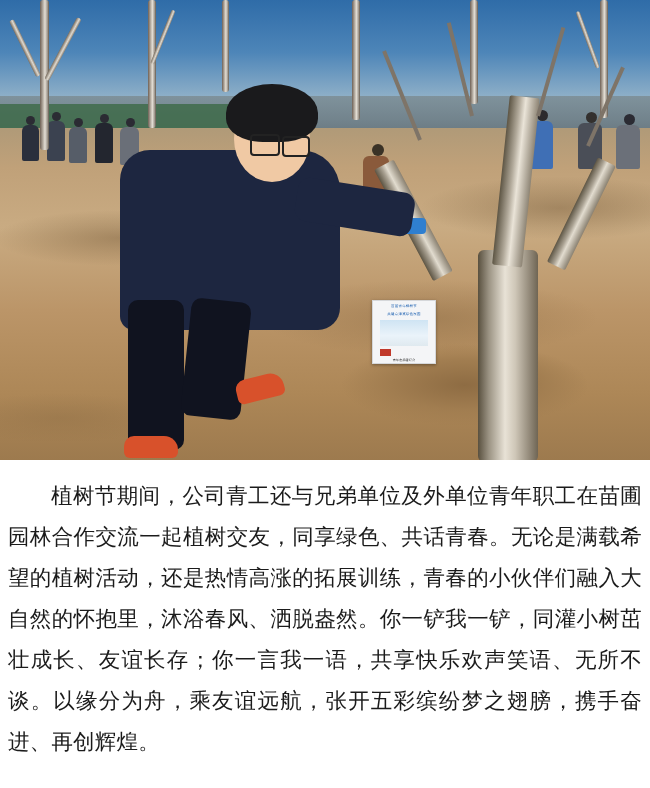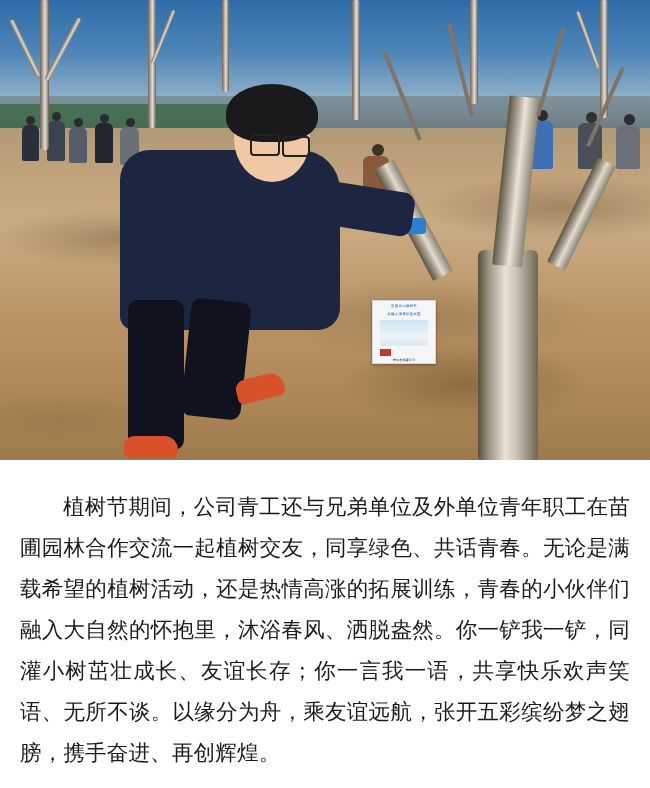--- a/index.html
+++ b/index.html
@@ -178,22 +178,22 @@
   
   .text-block {
     position: absolute;
     left: 0;
     top: 462px;
     width: 650px;
     padding: 14px 8px 0 8px;
     box-sizing: border-box;
   }
   .para {
-    margin: 12px;
-    font-family: Liberation Mono, monospace;
+    margin: 0;
+    font-family: Liberation Serif, serif;
     font-size: 21.5px;
     line-height: 41px;
     color: #1b1b1b;
     text-indent: 2em;
     text-align: justify;
     text-justify: inter-ideograph;
     letter-spacing: 0.2px;
   }
 </style>
 </head>

